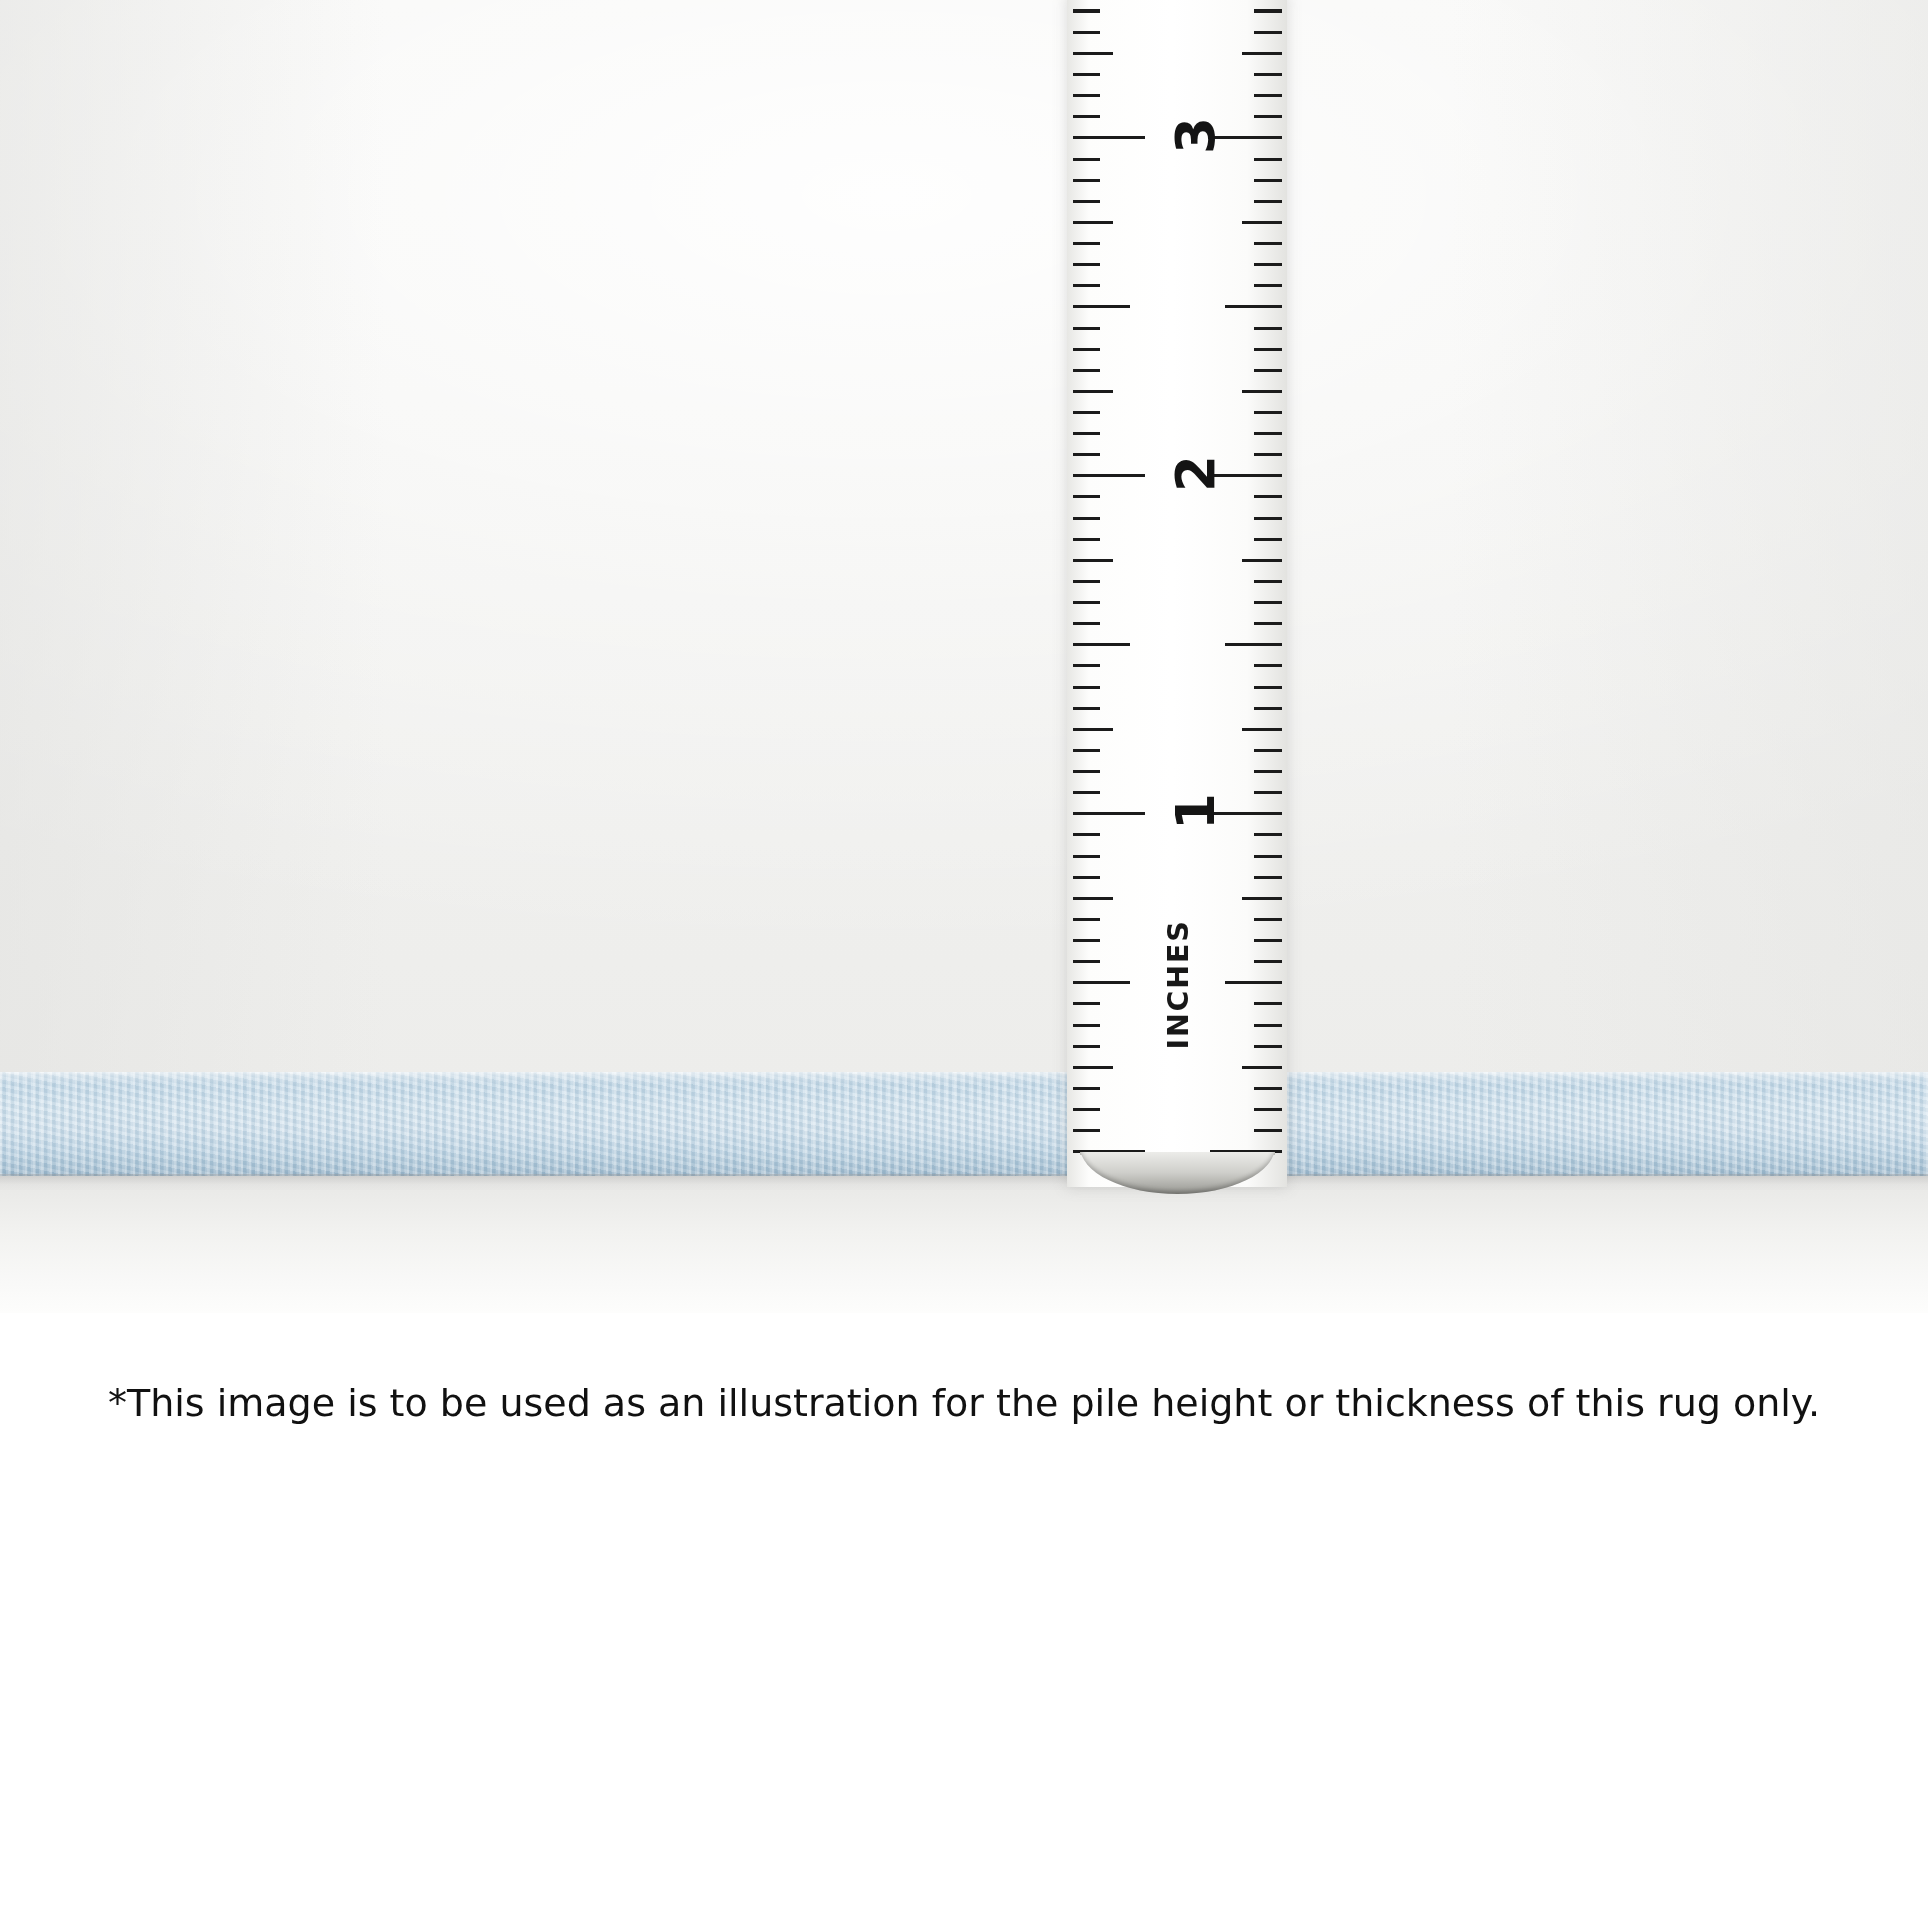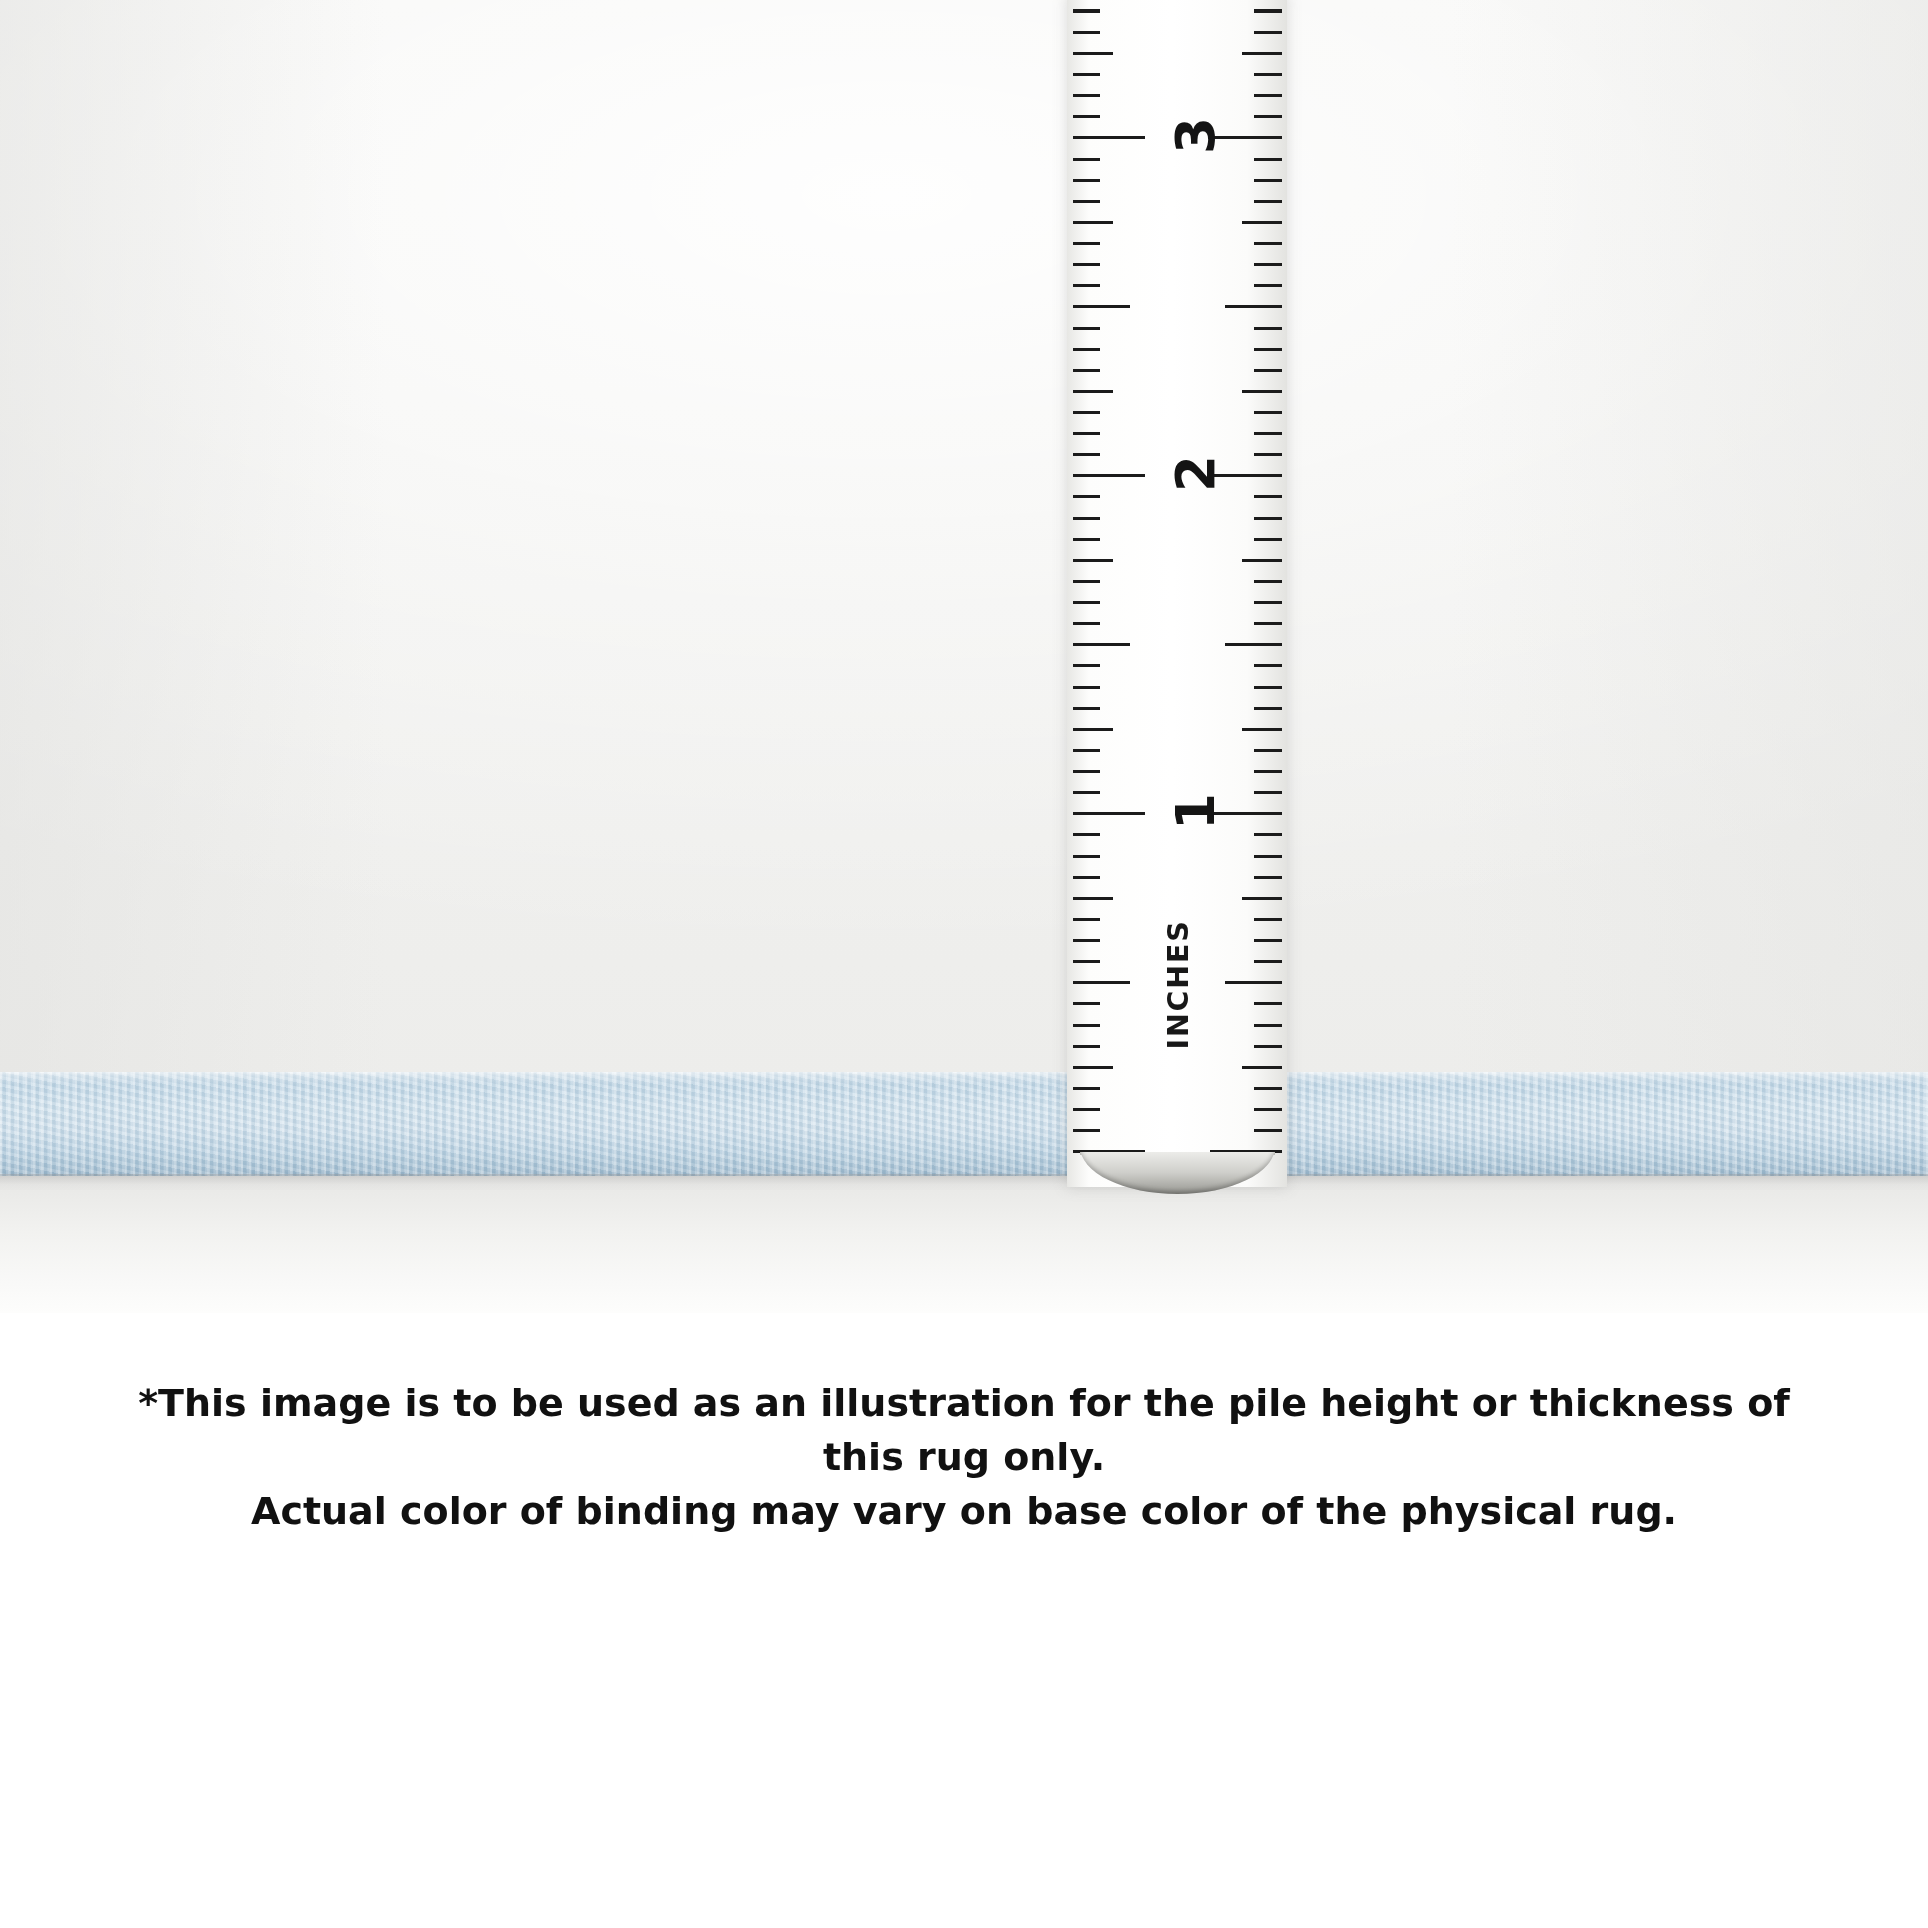--- a/index.html
+++ b/index.html
@@ -191,21 +191,21 @@
     top: 1377px;
     width: 1928px;
     text-align: center;
     font-family: "DejaVu Sans", sans-serif;
     font-size: 38px;
     line-height: 1.42;
     color: #111111;
     padding: 0 101px;
     box-sizing: border-box;
   }
-  #caption .line { display: block; font-weight: bold; }
+  #caption .line { display: block; }
 </style>
 </head>
 <body>
 
 <div id="scene">
 
   <div id="photo">
     <div id="backdrop-shade"></div>
     <div id="backdrop-left-shade"></div>
     <div id="backdrop-right-shade"></div>
@@ -333,17 +333,16 @@
         </div>
     </div>
     <div id="ruler-tip">
       <div id="ruler-tip-line"></div>
       <div id="ruler-tip-shape"></div>
     </div>
   </div>
 
   <div id="caption">
     <span class="line">*This image is to be used as an illustration for the pile height or thickness of this rug only.</span>
-    <span class="line">Actual color of binding may vary on base color of the physical rug.</span>
   </div>
 
 </div>
 
 
 </body></html>

